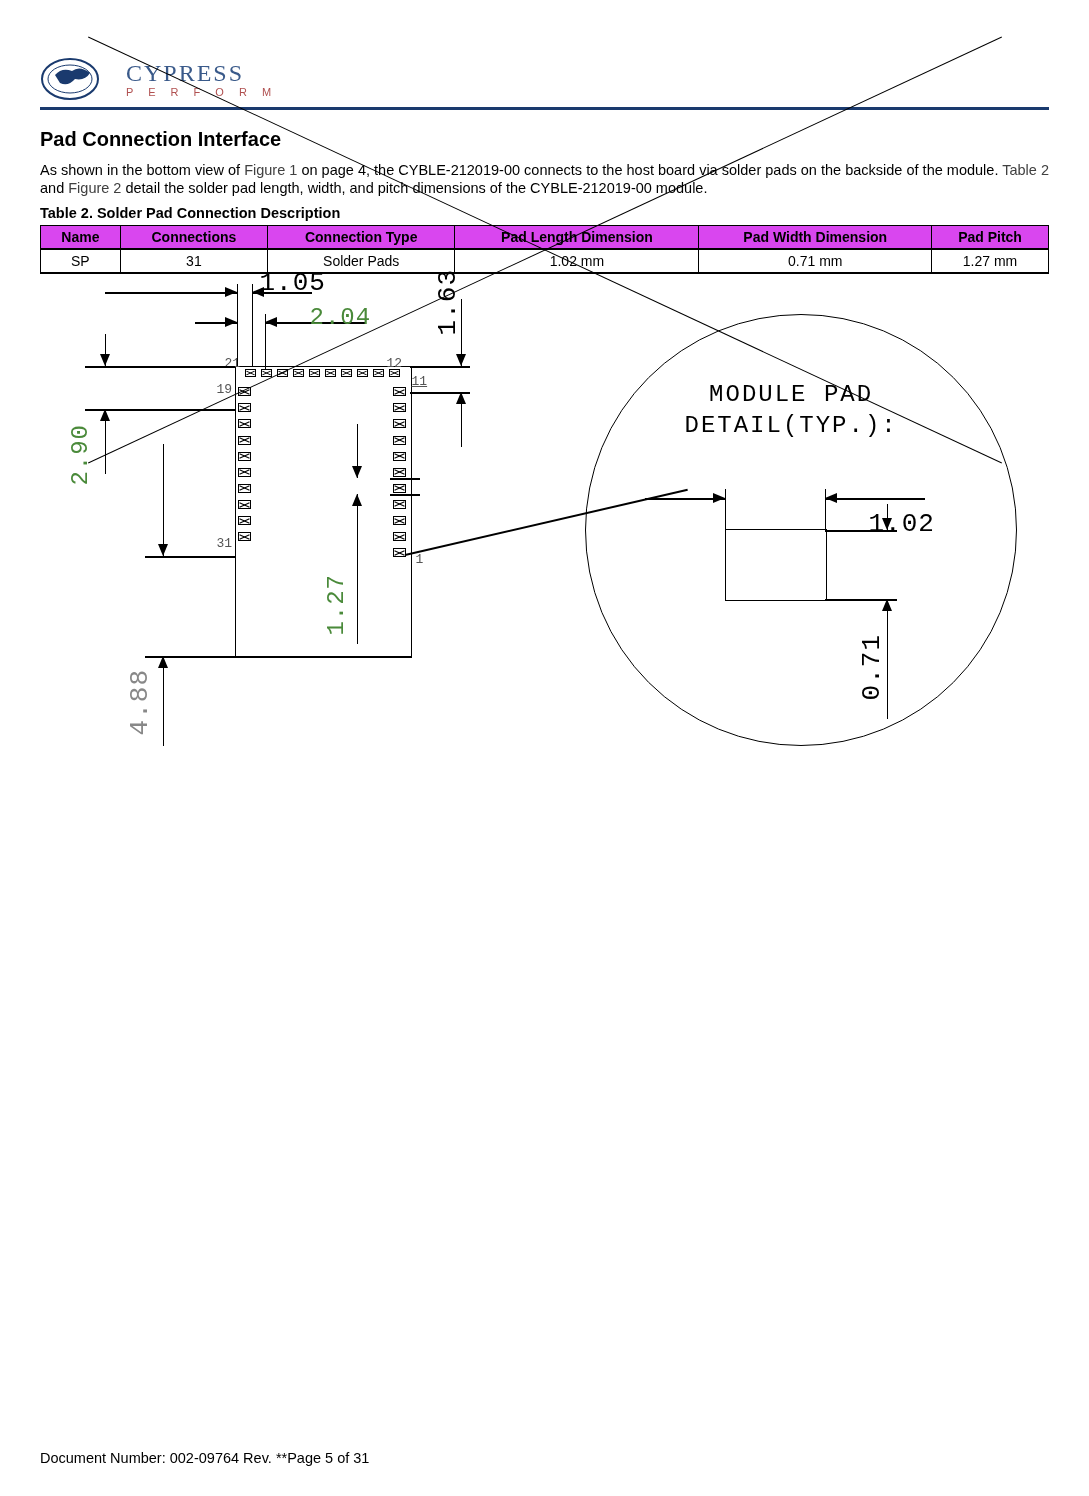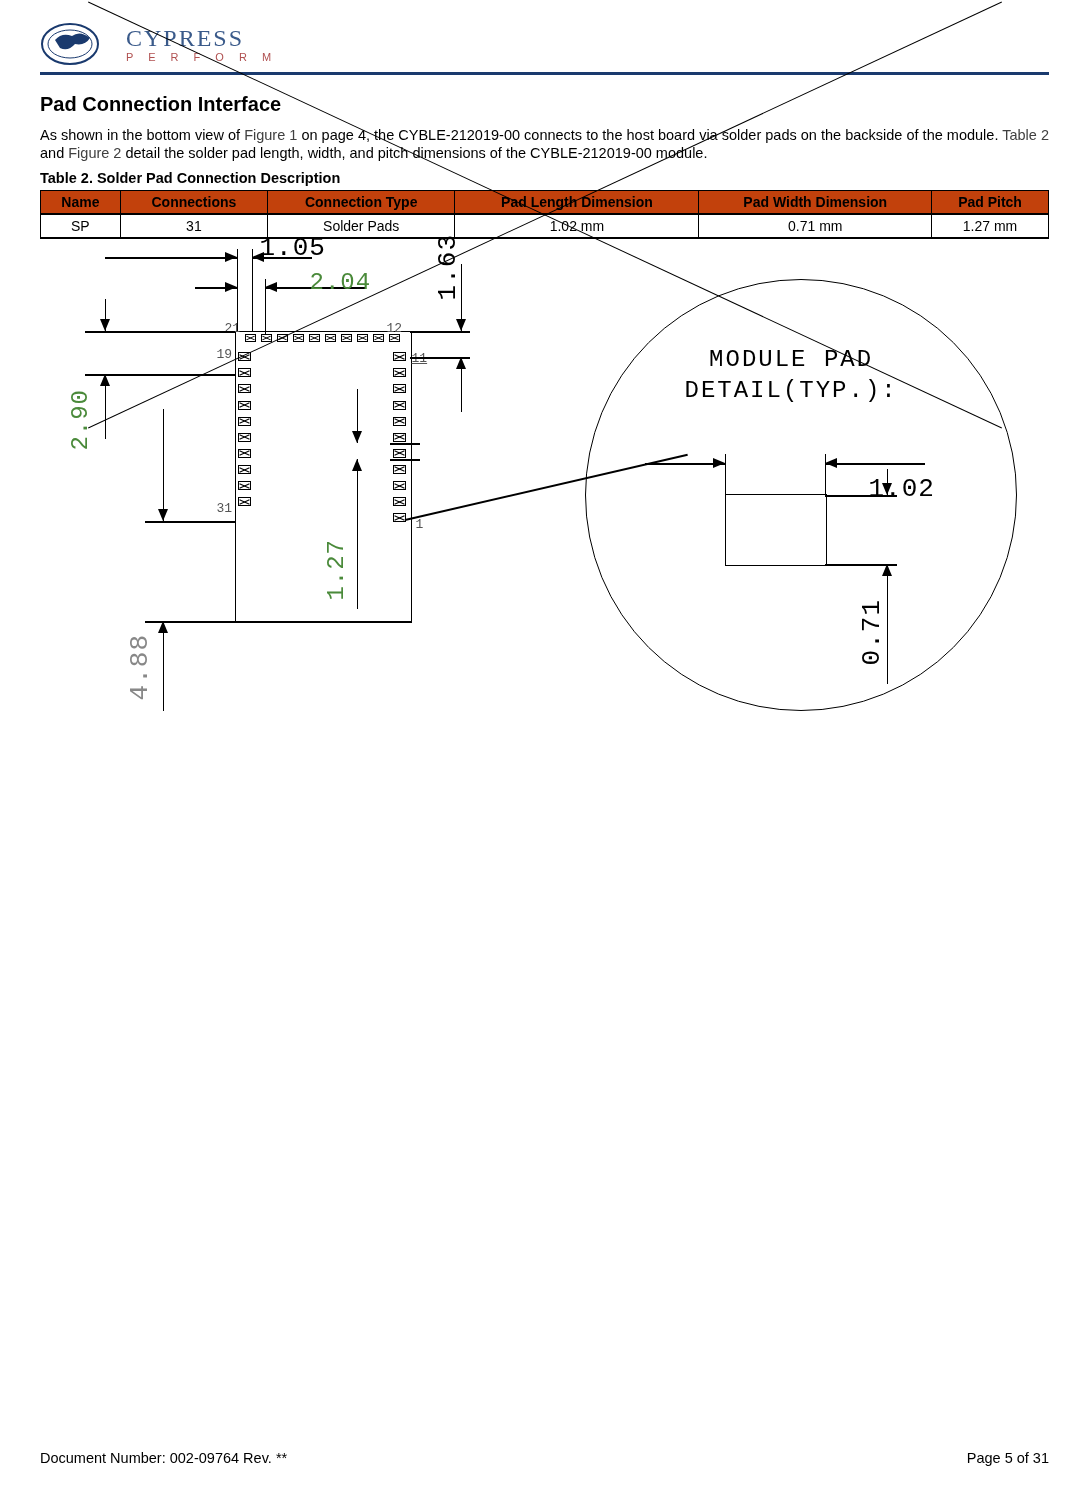--- a/index.html
+++ b/index.html
@@ -20,20 +20,21 @@
     height: 100%;
     position: relative;
   }
   .header {
     display: flex;
     justify-content: space-between;
     align-items: flex-end;
     border-bottom: 3px solid #1a3a6e;
     padding-bottom: 4px;
     margin-bottom: 18px;
+    margin-top: 35px;
   }
   .logo {
     display: flex;
     align-items: center;
     gap: 6px;
   }
   .logo svg { display: block; }
   .logo-text {
     display: flex;
     flex-direction: column;
@@ -78,21 +79,21 @@
     border-collapse: collapse;
     width: 100%;
     font-size: 14px;
   }
   table.pad th, table.pad td {
     border: 1px solid #000;
     padding: 3px 8px;
     text-align: center;
   }
   table.pad th {
-    background: #c2410c;
+    background: #d946ef;
     font-weight: 700;
     text-align: center;
   }
   .fig-caption {
     font-size: 14.5px;
     font-weight: 700;
     text-align: center;
     margin: 20px 0 12px 0;
   }
   .figure-area {
@@ -246,23 +247,21 @@
     width: 1px;
     background: #000;
   }
 
   .footer {
     position: absolute;
     left: 40px;
     right: 40px;
     bottom: 30px;
     display: flex;
-    justify-content: space-between;
     font-size: 14.5px;
-    gap: 28px;
   }
 </style>
 </head>
 <body>
 
 <div class="page">
   <div class="header">
     <div class="logo">
       <svg width="80" height="48" viewBox="0 0 80 48">
         <ellipse cx="30" cy="24" rx="28" ry="20" fill="none" stroke="#1a3a6e" stroke-width="2"></ellipse>
@@ -345,21 +344,21 @@
       <div class="pad"></div>
         <div class="pad"></div>
         <div class="pad"></div>
         <div class="pad"></div>
         <div class="pad"></div>
     </div>
 
     <span class="pin-label" style="left:180px; top:82px;">21</span>
     <span class="pin-label" style="left:342px; top:82px;">12</span>
     <span class="pin-label" style="left:172px; top:108px;">19</span>
-    <span class="pin-label" style="left:367px; top:112px;text-decoration:underline;">11</span>
+    <span class="pin-label" style="left:367px; top:100px;text-decoration:underline;">11</span>
     <span class="pin-label" style="left:172px; top:262px;">31</span>
     <span class="pin-label" style="left:371px; top:278px;">1</span>
 
     <div class="aux-vline" style="left:192px; top:10px; height:82px;"></div>
     <div class="aux-vline" style="left:207px; top:10px; height:82px;"></div>
     <div class="hline" style="left:60px; top:18px; width:132px;"></div>
     <div class="arrow-r" style="left:180px; top:13px;"></div>
     <div class="hline" style="left:207px; top:18px; width:60px;"></div>
     <div class="arrow-l" style="left:207px; top:13px;"></div>
     <span class="dim-text" style="left:215px; top:-6px;">1.05</span>

